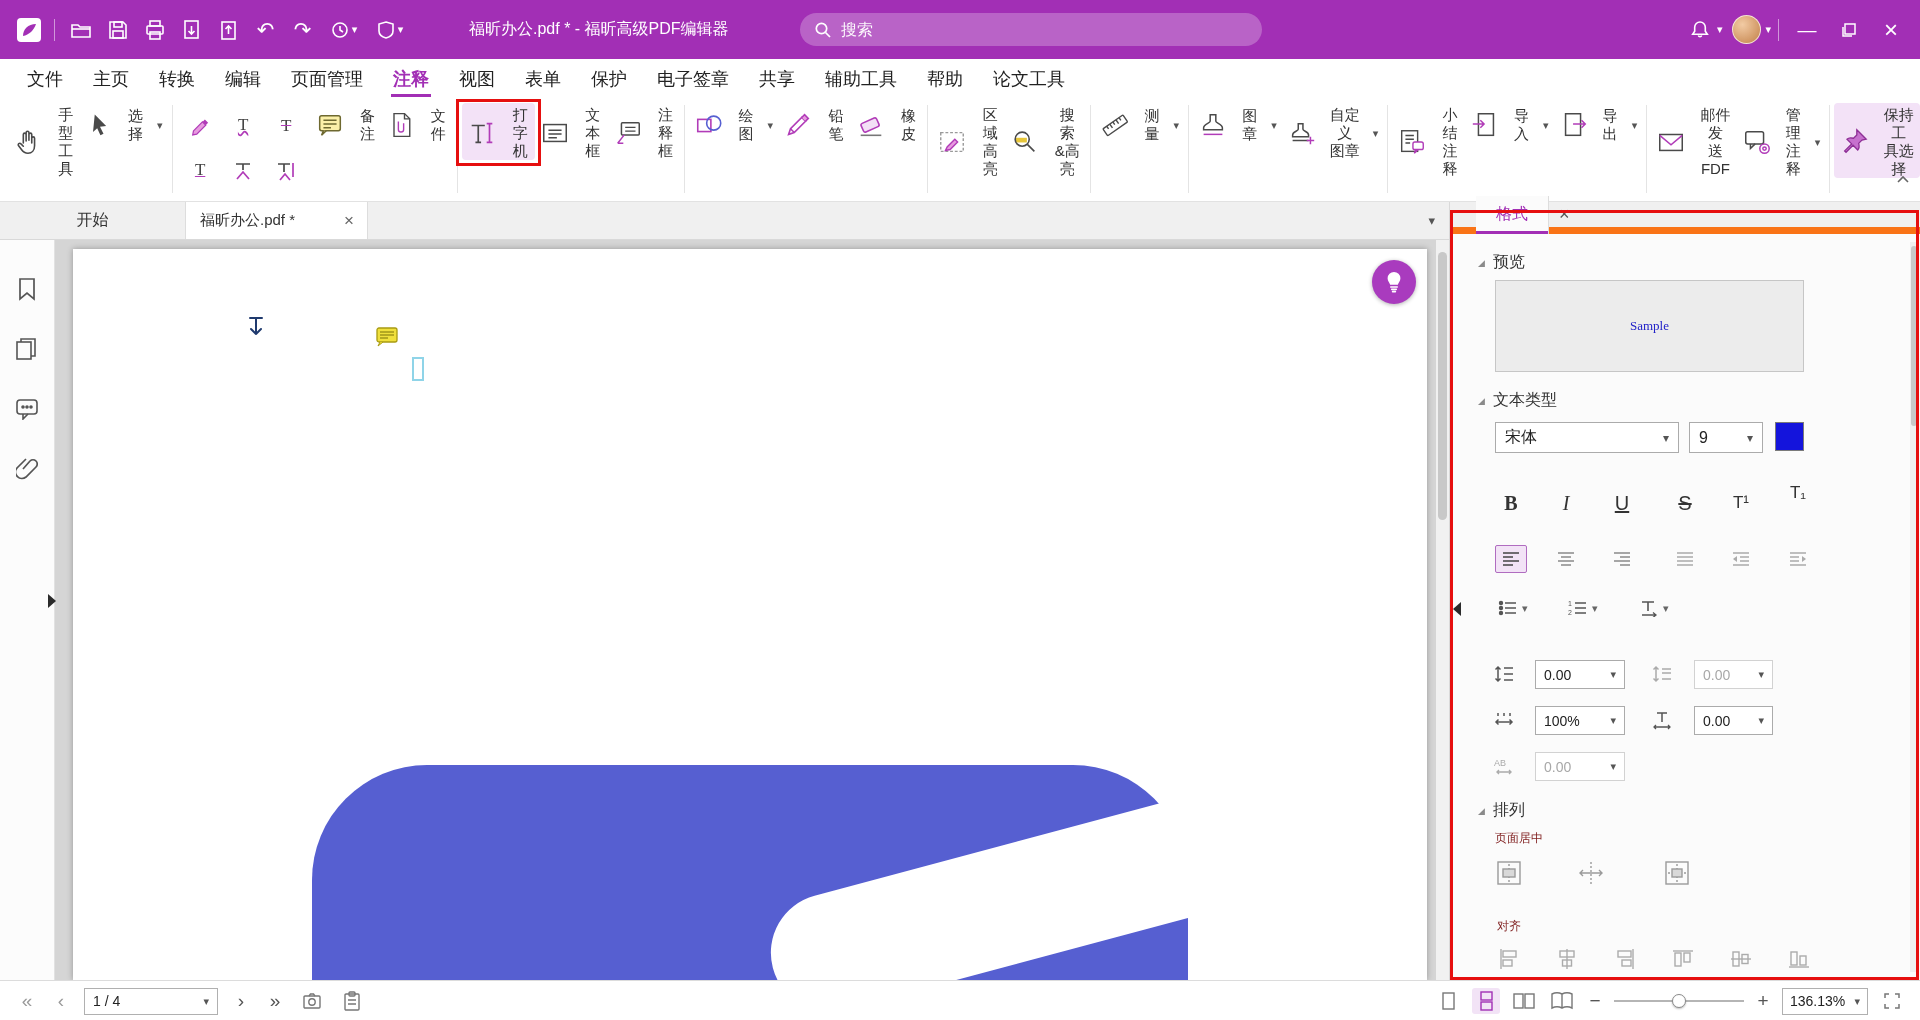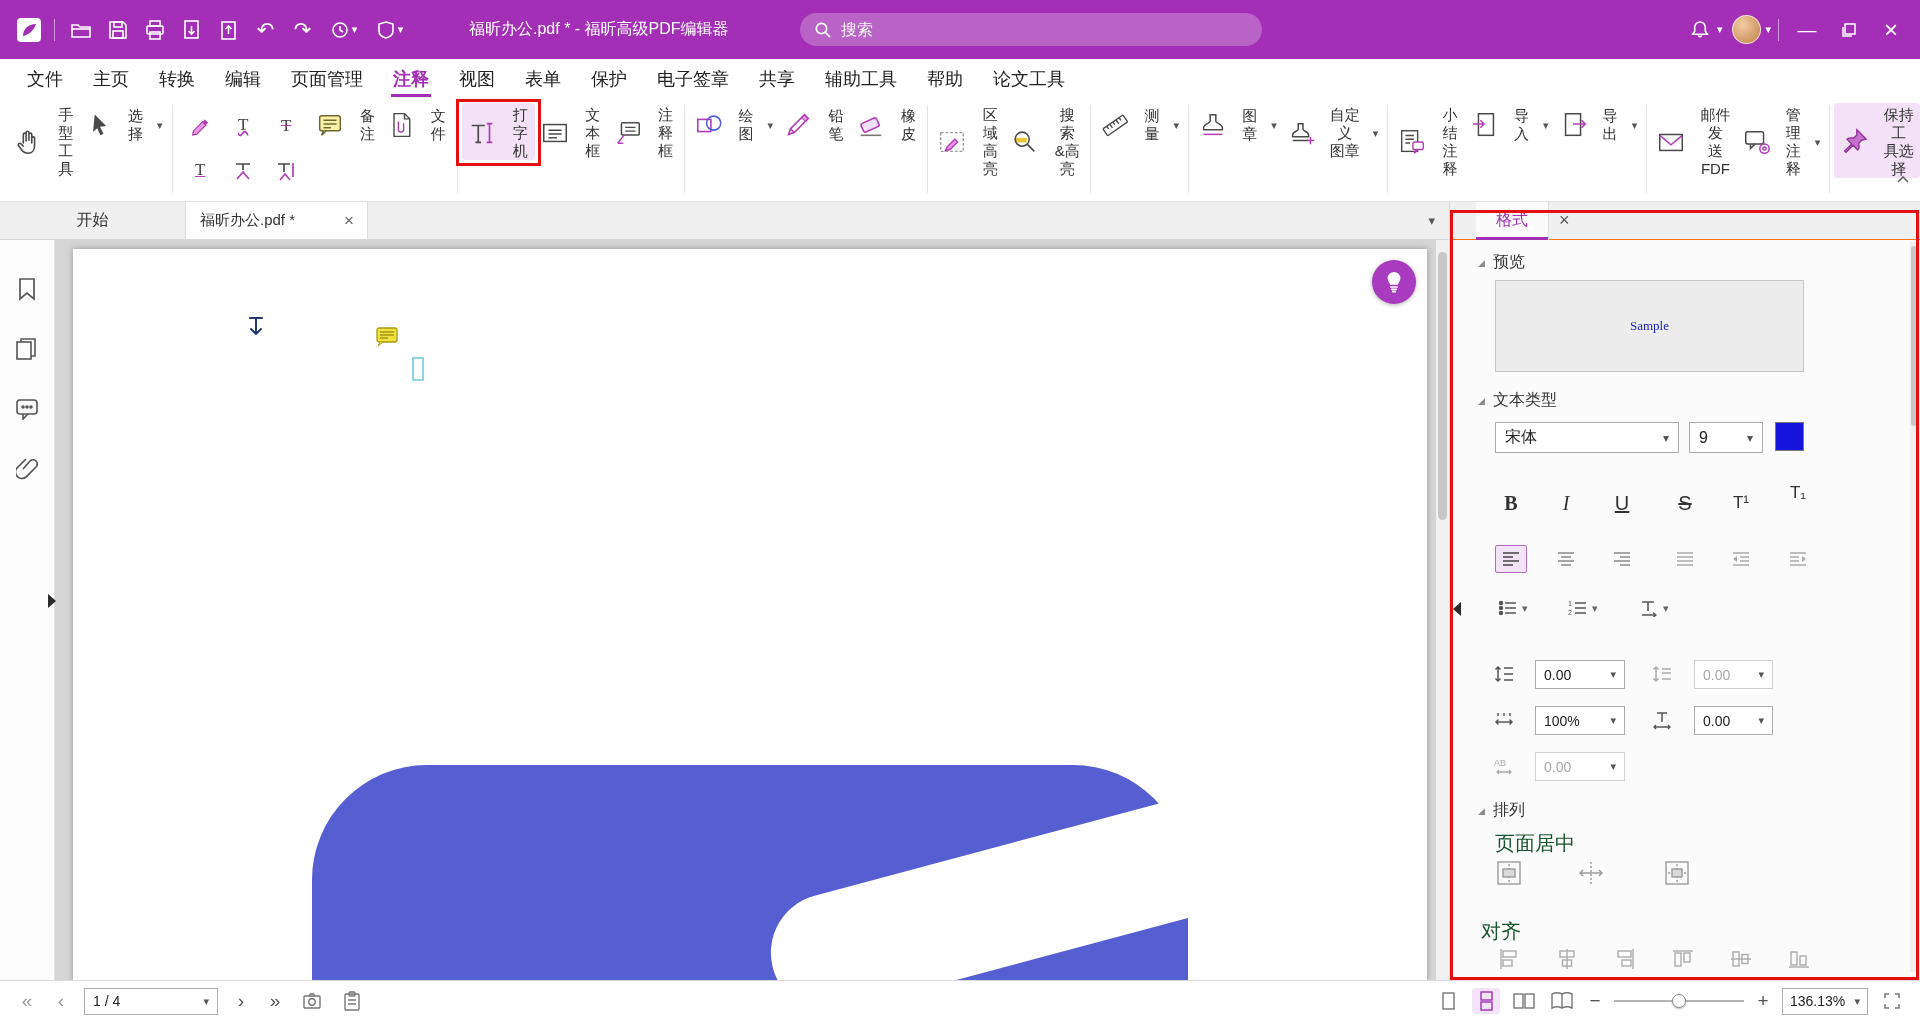--- a/index.html
+++ b/index.html
@@ -59,21 +59,21 @@
 .vthumb{position:absolute;left:2px;top:12px;width:9px;height:268px;background:#C8C8C8;border-radius:5px;}
 .typori{position:absolute;left:172px;top:66px;}
 .notepin{position:absolute;left:303px;top:78px;}
 .textcursor{position:absolute;left:339px;top:108px;width:12px;height:24px;border:2px solid #8FD4E8;}
 .logo-blue{position:absolute;left:239px;top:516px;width:876px;height:520px;background:#565FD1;border-radius:115px 115px 0 0;}
 .logo-swoosh{position:absolute;left:690px;top:585px;width:580px;height:118px;background:#fff;border-radius:60px;transform:rotate(-15deg);}
 .bulb-btn{position:absolute;left:1372px;top:20px;width:44px;height:44px;border-radius:50%;background:#A93BBE;display:flex;align-items:center;justify-content:center;box-shadow:0 1px 4px rgba(0,0,0,.3);}
 
 
 .panel{position:absolute;left:1449px;top:202px;width:471px;height:778px;background:#FBFBFB;border-left:1px solid #D9D9D9;}
-.panel-tabs{position:absolute;left:0;top:0;width:100%;height:38px;background:#F0F0F0;border-bottom:1px solid #f97316;display:flex;align-items:center;}
+.panel-tabs{position:absolute;left:0;top:0;width:100%;height:32px;background:#F0F0F0;border-bottom:7px solid #f97316;display:flex;align-items:center;}
 .ptab{height:38px;background:#FBFBFB;display:flex;align-items:center;padding:0 20px;color:#A22FB5;font-size:16px;border-right:1px solid #DDD;position:relative;margin-left:26px;}
 .ptab::after{content:"";position:absolute;left:0;right:0;bottom:0;height:3px;background:#A22FB5;}
 .ptab-close{font-size:18px;color:#555;padding:0 10px;}
 .panel-red-frame{position:absolute;left:0;right:1px;top:8px;bottom:0;border:3px solid #E60F0F;pointer-events:none;z-index:40;}
 .panel-expand{position:absolute;left:3px;top:400px;width:0;height:0;border-right:8px solid #2b2b2b;border-top:7px solid transparent;border-bottom:7px solid transparent;}
 .psec{position:absolute;font-size:16px;color:#333;display:flex;align-items:center;gap:8px;}
 .psec .tri{font-size:9px;color:#8a8a8a;}
 .preview-box{position:absolute;left:45px;top:78px;width:309px;height:92px;background:#ECECEC;border:1px solid #C6C6C6;display:flex;align-items:center;justify-content:center;}
 .sample{color:#2222C8;font-size:13px;font-family:"Liberation Serif","DejaVu Serif",serif;}
 .sel{position:absolute;height:31px;border:1px solid #ABABAB;background:#fff;display:flex;align-items:center;padding:5px 9px;font-size:16px;color:#222;}
@@ -86,21 +86,21 @@
 .fmt-s{text-decoration:line-through;}
 .fmt-sup,.fmt-sub{font-size:17px;}
 .al-btn{position:absolute;width:32px;height:28px;display:flex;align-items:center;justify-content:center;border-radius:2px;}
 .al-btn.on{background:#F2E3F6;border:1px solid #B06CC0;}
 .li-btn{position:absolute;height:26px;display:flex;align-items:center;gap:4px;}
 .li-dd{font-size:11px;color:#666;}
 .spin{position:absolute;height:29px;border:1px solid #ABABAB;background:#fff;display:flex;align-items:center;padding:0 8px;font-size:14px;color:#222;}
 .spin .sarr{font-size:11px;}
 .spin.dis{color:#A8A8A8;border-color:#D2D2D2;}
 .spico{position:absolute;width:24px;height:24px;display:flex;align-items:center;justify-content:center;}
-.plabel{position:absolute;font-size:20px;color:#14532d;}
+.plabel{position:absolute;font-size:12px;color:#7f1d1d;}
 .arr-ic{position:absolute;width:30px;height:30px;display:flex;align-items:center;justify-content:center;}
 .pscroll{position:absolute;right:2px;top:40px;width:8px;height:730px;background:#F0F0F0;}
 .pscroll .vthumb{left:1px;width:6px;top:4px;height:180px;}
 
 
 .statusbar{position:absolute;left:0;top:980px;width:1920px;height:40px;background:#fff;border-top:1px solid #DCDCDC;}
 .sb-left{position:absolute;left:16px;top:0;height:40px;display:flex;align-items:center;gap:12px;}
 .nav-g{font-size:19px;color:#9A9A9A;width:22px;text-align:center;}
 .nav-d{font-size:19px;color:#555;width:22px;text-align:center;}
 .pagebox{width:134px;height:27px;border:1px solid #B0B0B0;display:flex;align-items:center;padding:0 8px;font-size:14px;color:#222;background:#fff;}
@@ -778,21 +778,21 @@
       </svg>
   </button>
   <button class="arr-ic" style="left:212px;top:656px;">
     <svg width="26" height="26" fill="none" stroke="#9a9a9a" stroke-width="1.4">
         <rect x="2" y="2" width="22" height="22"></rect>
         <path d="M13 4 v18 M4 13 h18" stroke-dasharray="2 2"></path>
         <rect x="8" y="9" width="10" height="8" fill="#D9D9D9" stroke="#9a9a9a"></rect>
       </svg>
   </button>
 
-  <span class="plabel" style="left:31px;top:716px;">对齐</span>
+  <span class="plabel" style="left:47px;top:716px;">对齐</span>
 
   <button class="arr-ic" style="left:44px;top:742px;">
     <svg width="24" height="24" fill="none" stroke="#ABABAB" stroke-width="1.4">
         <path d="M4 2 v20"></path>
         <rect x="6" y="4" width="13" height="6"></rect>
         <rect x="6" y="13" width="9" height="6"></rect>
       </svg>
   </button>
   <button class="arr-ic" style="left:102px;top:742px;">
     <svg width="24" height="24" fill="none" stroke="#ABABAB" stroke-width="1.4">

